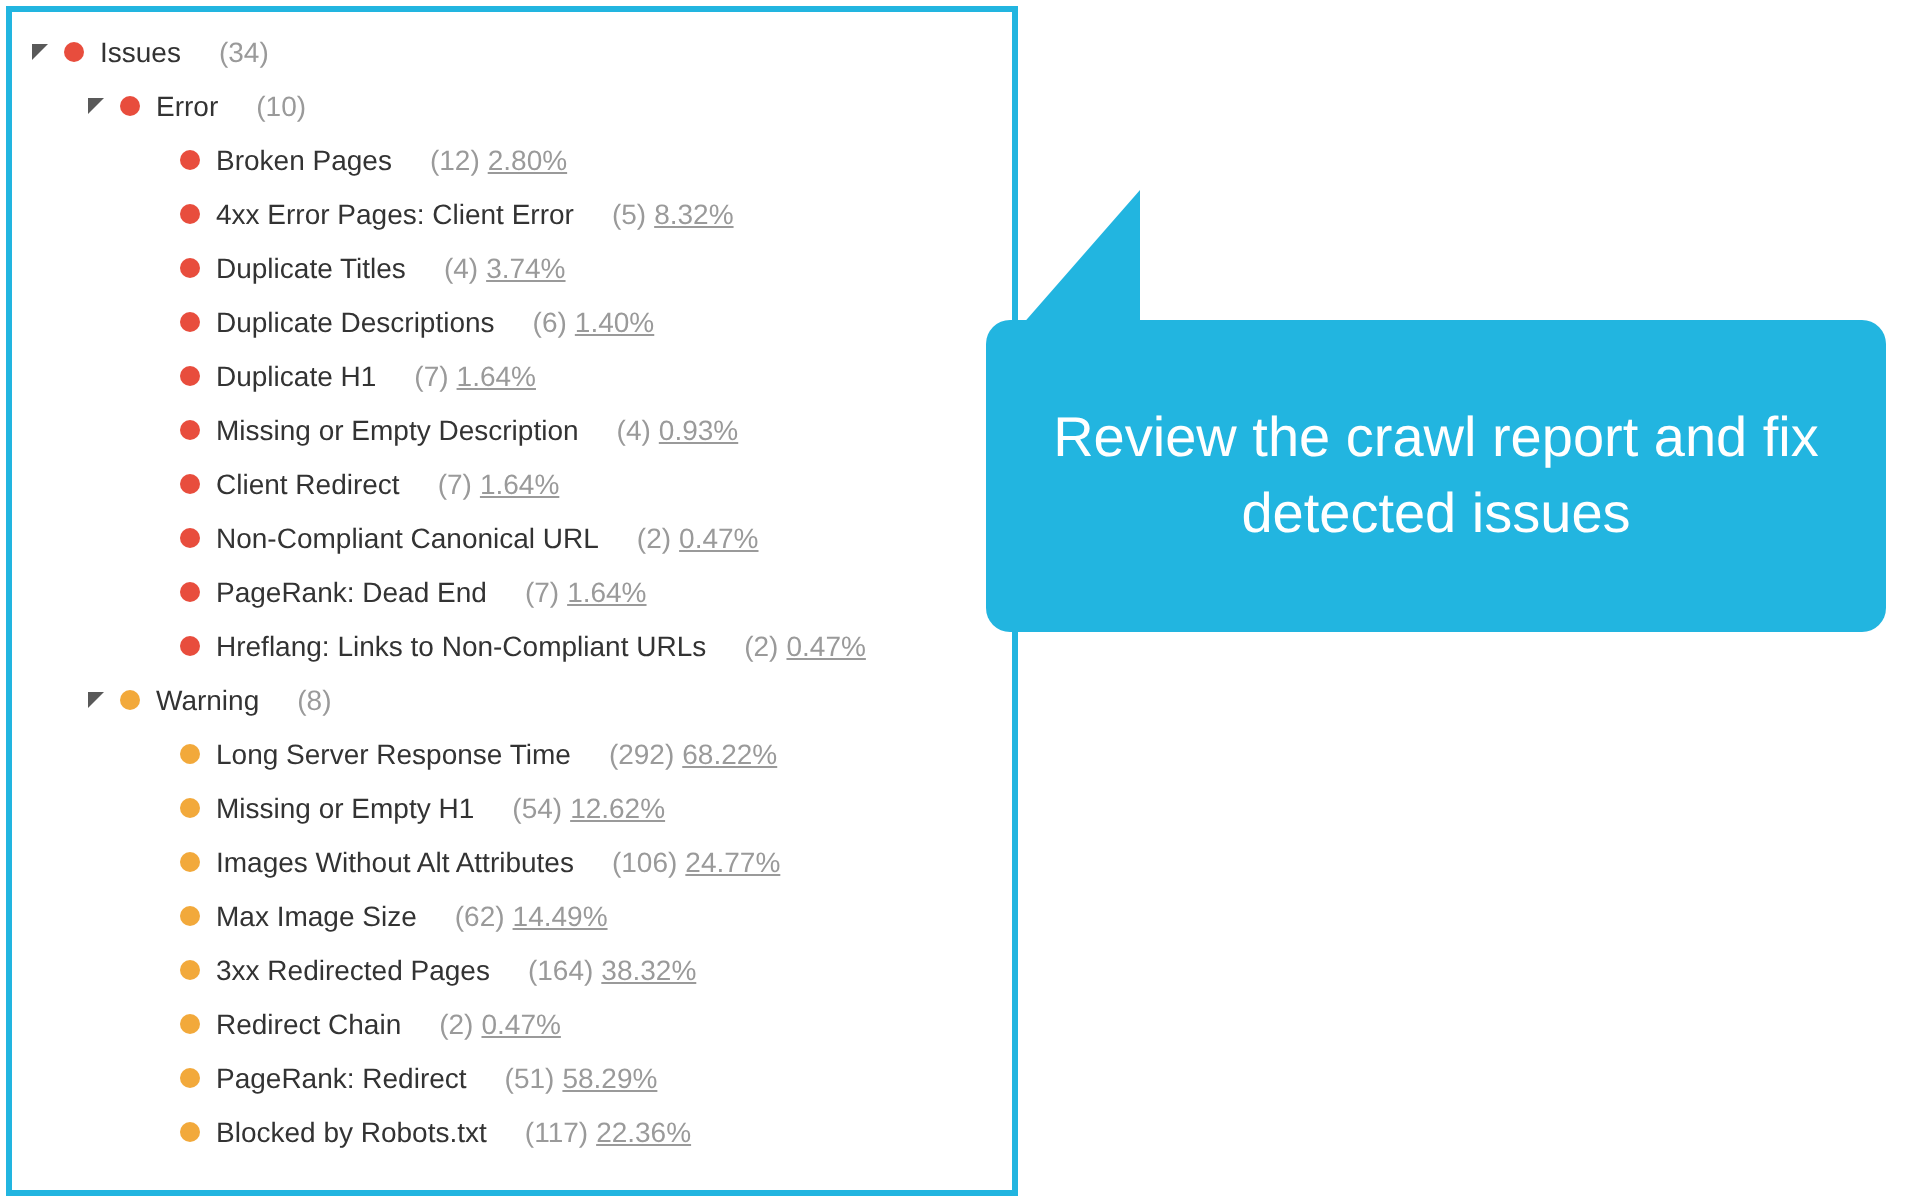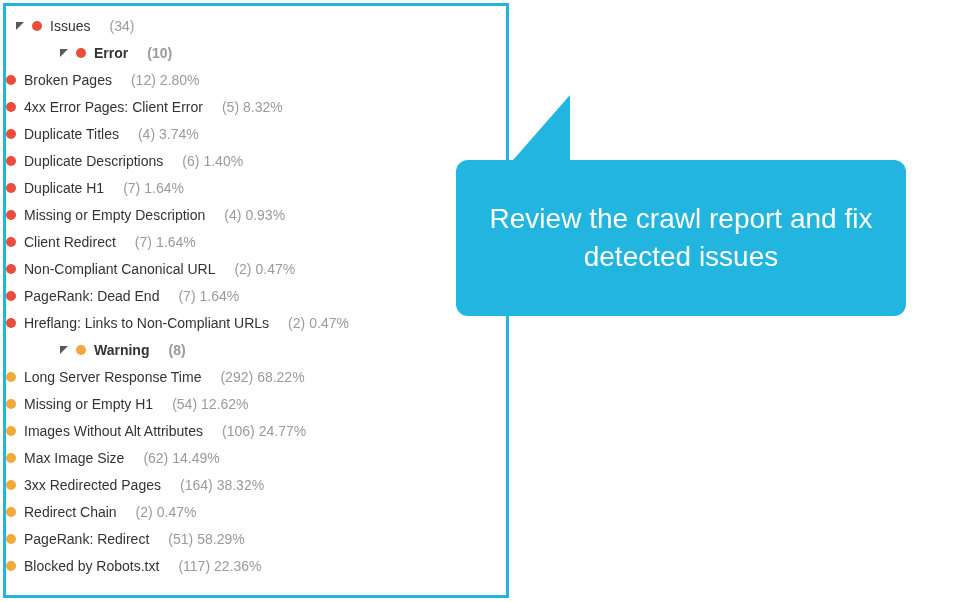--- a/index.html
+++ b/index.html
@@ -44,30 +44,30 @@
       width: 10px;
       height: 10px;
       border-radius: 50%;
       margin: 0 8px 0 0;
       flex: 0 0 auto;
     }
     .dot.red { background: #e84d3d; }
     .dot.orange { background: #f2a93b; }
     .label { color: #333; }
     .count { color: #9a9a9a; margin-left: 19px; }
-    .pct { color: #9a9a9a; margin-left: 4px; }
+    .pct { color: #9a9a9a; margin-left: 4px; text-decoration: underline; }
     .lvl0 { padding-left: 8px; }
-    .lvl1 { padding-left: 52px; font-weight: bold; }
-    .lvl2 { }
+    .lvl1 { padding-left: 36px; }
+    .lvl2 { padding-left: 84px; }
 
     
     .callout {
       position: absolute;
       top: 160px;
-      left: 456px;
+      left: 493px;
       width: 450px;
       height: 156px;
       background: #22b5e0;
       border-radius: 12px;
       color: #fff;
       font-size: 28px;
       line-height: 1.35;
       display: flex;
       align-items: center;
       justify-content: center;

